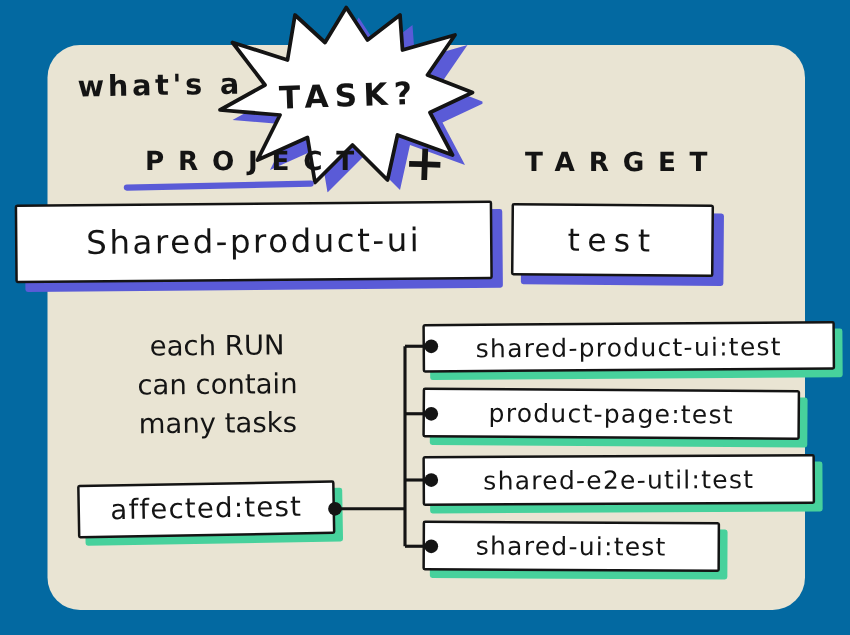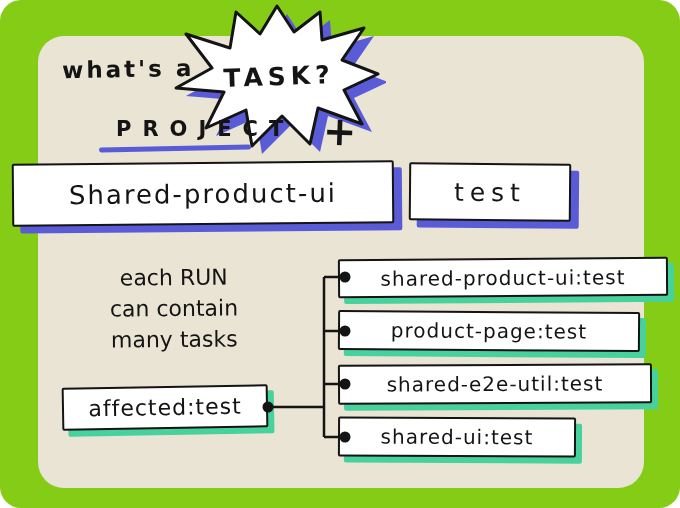--- a/index.html
+++ b/index.html
@@ -3,23 +3,22 @@
 <meta charset="utf-8">
 <style>
   * { box-sizing: border-box; margin: 0; padding: 0; }
   html, body { background: #ffffff; }
   body { font-family: "DejaVu Sans", sans-serif; color: #141414; }
 
   .stage {
     position: relative;
     width: 680px;
     height: 508px;
-    background: #84cc16;
+    background: #0369a1;
     overflow: hidden;
-    border-radius: 21px;
   }
 
   .card {
     position: absolute;
     left: 38px; top: 36px;
     width: 606px; height: 452px;
     background: #e9e4d3;
     border-radius: 26px;
   }
 
@@ -152,20 +151,21 @@
         <polygon fill="#5a5bd7" points="105,4 122,30 148,10 150,38 192,26 170,58 206,72 172,88 190,122 146,106 138,142 110,114 80,144 74,108 34,126 52,90 4,86 40,66 14,32 58,46 64,10 88,32"></polygon>
       </g>
       <polygon fill="#ffffff" stroke="#141414" stroke-width="3" stroke-linejoin="round" points="105,4 122,30 148,10 150,38 192,26 170,58 206,72 172,88 190,122 146,106 138,142 110,114 80,144 74,108 34,126 52,90 4,86 40,66 14,32 58,46 64,10 88,32"></polygon>
     </svg>
     <div class="burst-label">TASK?</div>
   </div>
 
   <div class="project-label">PROJECT</div>
   <div class="project-underline"></div>
   <div class="plus-sign">+</div>
+  <div class="target-label">TARGET</div>
 
   <div class="sketch-box shadow-purple project-box">Shared-product-ui</div>
   <div class="sketch-box shadow-purple target-box">test</div>
 
   <div class="note">
     <div>each RUN</div>
     <div>can contain</div>
     <div>many tasks</div>
   </div>
 

